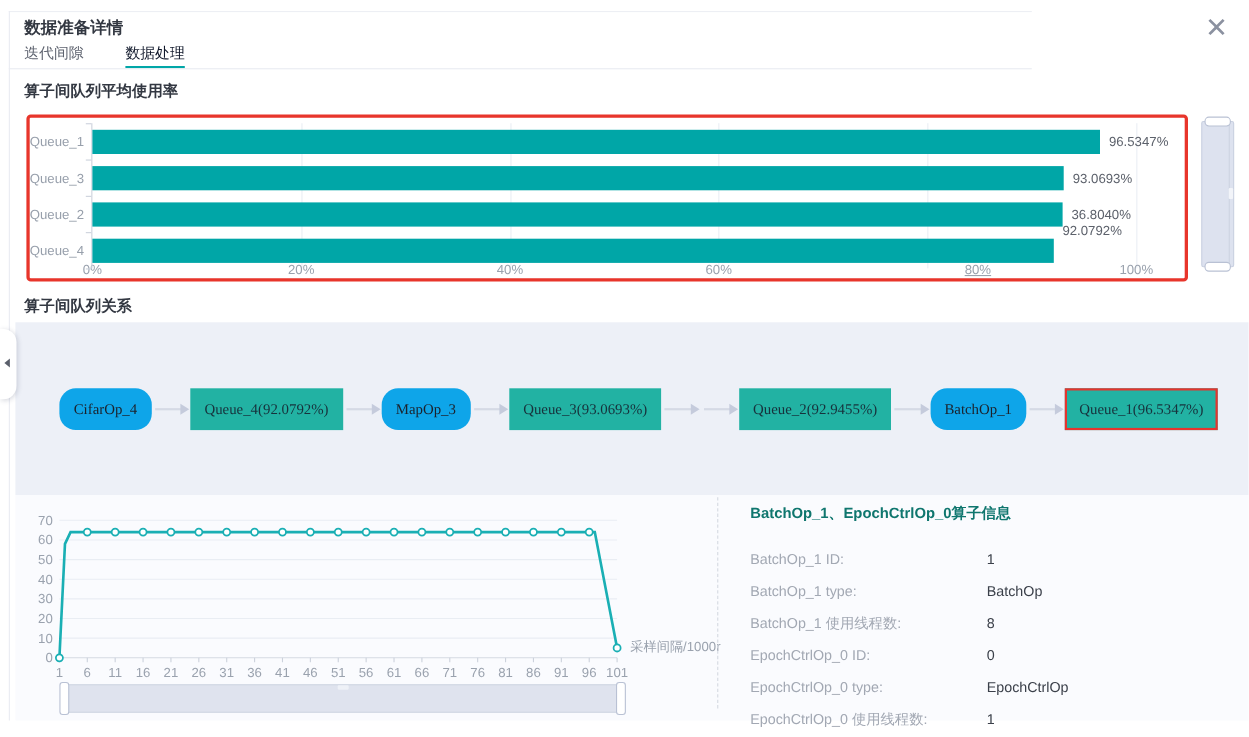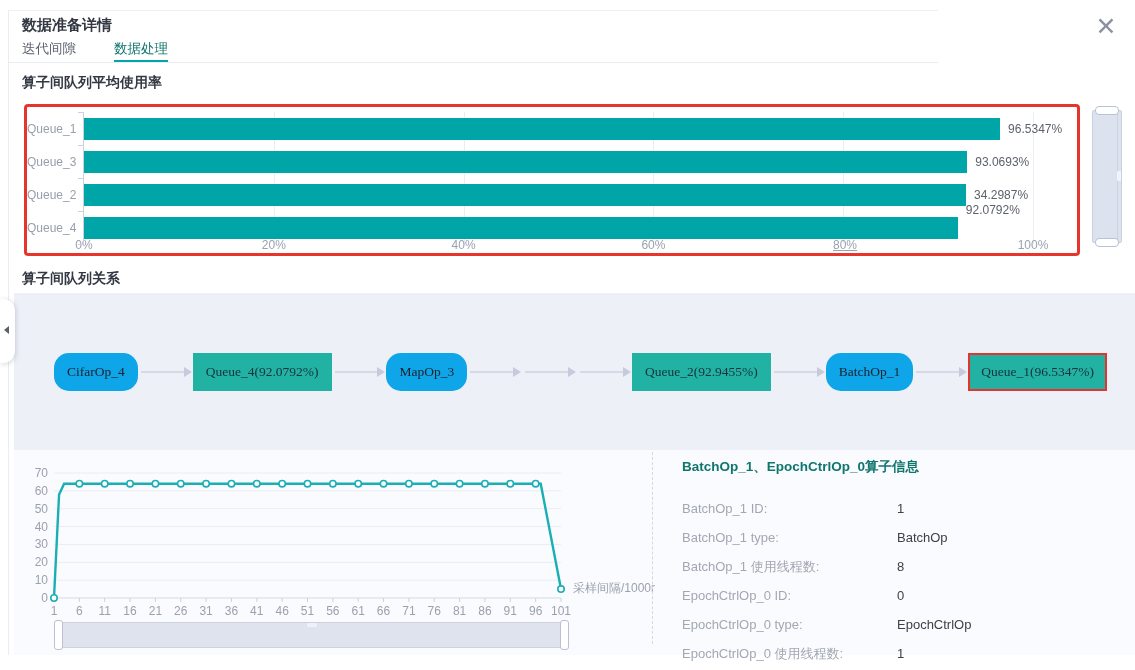--- a/index.html
+++ b/index.html
@@ -9,21 +9,21 @@
 
   .hairline-top  { position:absolute; left:8px; right:0; top:10px; height:1px; background:#edeff4; }
   .hairline-left { position:absolute; left:8px; top:10px; height:645px; width:1px; background:#e9ecf2; }
 
   .dialog-title { position:absolute; left:22px; top:16px; font-size:15px; font-weight:bold; color:#333842; }
   .close-btn { position:absolute; left:1092px; top:12px; width:28px; height:28px; font-size:25px;
                line-height:28px; text-align:center; color:#8b91a0; cursor:pointer; font-weight:400; }
 
   .tabs { position:absolute; left:22px; top:40px; display:flex; gap:38px; height:22px; }
   .tab { font-size:13.5px; color:#5f6470; padding-bottom:7px; cursor:pointer; }
-  .tab.active { color:#0f766e; border-bottom:2px solid #00a6a7; }
+  .tab.active { color:#0f172a; border-bottom:2px solid #00a6a7; }
   .tab-divider { position:absolute; left:8px; right:0; top:62px; height:1px; background:#e9ecf2; }
 
   .section-title { position:absolute; left:22px; font-size:14px; font-weight:bold; color:#333842; }
   #st1 { top:74px; } #st2 { top:270px; }
 
   
   .barchart { position:absolute; left:24px; top:104px; width:1056px; height:152px;
               border:3px solid #e8352b; border-radius:4px; background:#fff; }
   .bc-inner { position:relative; width:100%; height:100%; }
   .bc-grid { position:absolute; top:5px; height:132px; width:1px; background:#eaeef4; }
@@ -105,38 +105,38 @@
   <div class="barchart">
     <div class="bc-inner" id="barchart">
         <div class="bc-xlab" style="left: 57px;">0%</div>
         <div class="bc-grid" style="left: 246.8px;"></div>
         <div class="bc-xlab" style="left: 246.8px;">20%</div>
         <div class="bc-grid" style="left: 436.6px;"></div>
         <div class="bc-xlab" style="left: 436.6px;">40%</div>
         <div class="bc-grid" style="left: 626.4px;"></div>
         <div class="bc-xlab" style="left: 626.4px;">60%</div>
         <div class="bc-grid" style="left: 816.2px;"></div>
-        <div class="bc-xlab" style="left: 818px; text-decoration: underline;">80%</div>
+        <div class="bc-xlab" style="left: 862px; text-decoration: underline;">80%</div>
         <div class="bc-grid" style="left: 1006px;"></div>
         <div class="bc-xlab" style="left: 1006px;">100%</div>
         <div class="bc-axis"></div>
         <div class="bc-tick" style="top: 5px;"></div>
         <div class="bc-tick" style="top: 38px;"></div>
         <div class="bc-tick" style="top: 71px;"></div>
         <div class="bc-tick" style="top: 104px;"></div>
         <div class="bc-tick" style="top: 137px;"></div>
         <div class="bc-cat" style="top: 10.5px;">Queue_1</div>
         <div class="bc-bar" style="top: 10.5px; width: 916.114px; background: rgb(0, 166, 167);"></div>
         <div class="bc-val" style="top: 10.5px; left: 981.114px;">96.5347%</div>
         <div class="bc-cat" style="top: 43.5px;">Queue_3</div>
         <div class="bc-bar" style="top: 43.5px; width: 883.228px; background: rgb(0, 166, 167);"></div>
         <div class="bc-val" style="top: 43.5px; left: 948.228px;">93.0693%</div>
         <div class="bc-cat" style="top: 76.5px;">Queue_2</div>
         <div class="bc-bar" style="top: 76.5px; width: 882.053px; background: rgb(0, 166, 167);"></div>
-        <div class="bc-val" style="top: 76.5px; left: 947.053px;">34.2987%</div>
+        <div class="bc-val" style="top: 76.5px; left: 947.053px;">36.8040%</div>
         <div class="bc-cat" style="top: 109.5px;">Queue_4</div>
         <div class="bc-bar" style="top: 109.5px; width: 873.832px; background: rgb(0, 166, 167);"></div>
         <div class="bc-val" style="top: 92px; left: 938.832px; text-align: right;">92.0792%</div>
       </div>
   </div>
 
   <div class="vscroll">
     <div class="rail"></div>
     <div class="vhandle vh-top"></div>
     <div class="vhandle vh-bot"></div>
@@ -146,20 +146,21 @@
   <div class="section-title" id="st2">算子间队列关系</div>
 
   <div class="flow">
     <div class="flow-row" id="flowRow">
         <div class="node op">CifarOp_4</div>
         <div class="arrow"></div>
         <div class="node queue">Queue_4(92.0792%)</div>
         <div class="arrow"></div>
         <div class="node op">MapOp_3</div>
         <div class="arrow"></div>
+        <div class="node queue">Queue_3(93.0693%)</div>
         <div class="arrow"></div>
         <div class="arrow"></div>
         <div class="node queue">Queue_2(92.9455%)</div>
         <div class="arrow"></div>
         <div class="node op">BatchOp_1</div>
         <div class="arrow"></div>
         <div class="node queue selected">Queue_1(96.5347%)</div>
       </div>
   </div>
 

